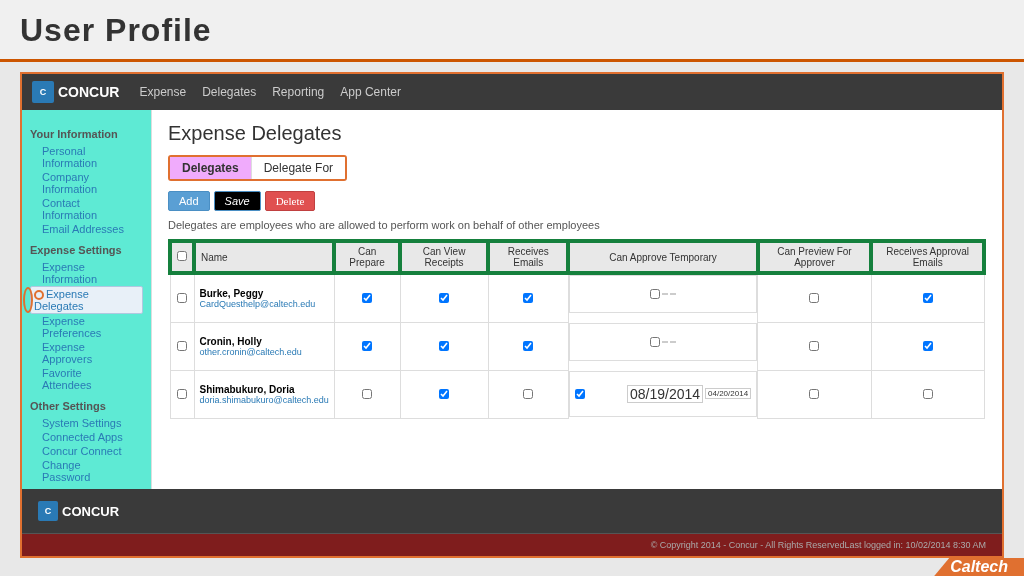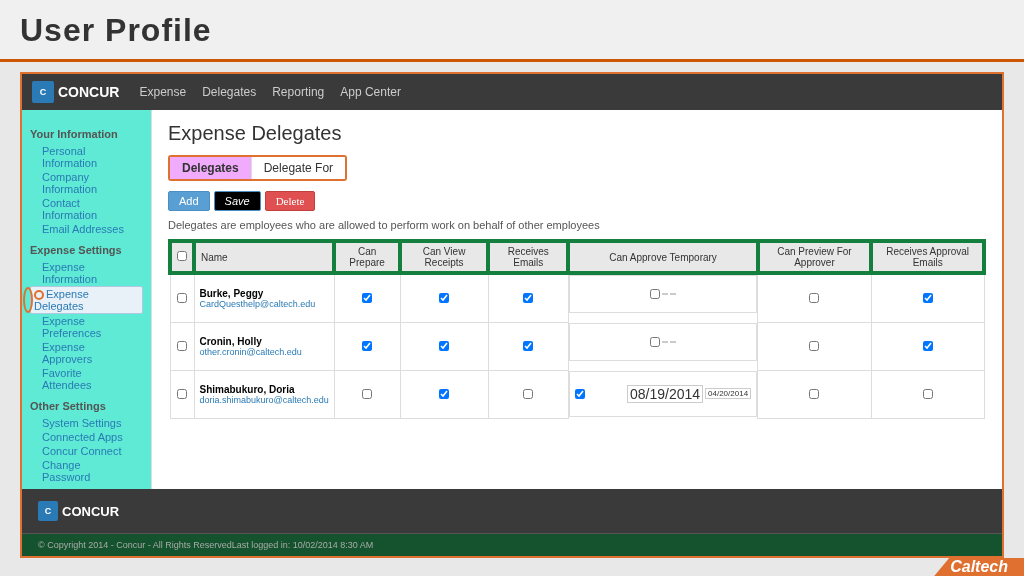--- a/index.html
+++ b/index.html
@@ -285,25 +285,25 @@
       background: #2a7ab5;
       border-radius: 2px;
       display: flex;
       align-items: center;
       justify-content: center;
       color: white;
       font-size: 9px;
       font-weight: bold;
     }
     .footer-bottom {
-      background: #14532d;
+      background: #7f1d1d;
       border-top: 1px solid #555;
       padding: 6px 16px;
       display: flex;
-      justify-content: flex-start;
+      justify-content: flex-end;
       font-size: 9px;
       color: #aaa;
     }
 
     
     .caltech-badge {
       position: absolute;
       bottom: 0;
       right: 0;
       background: #e07030;

